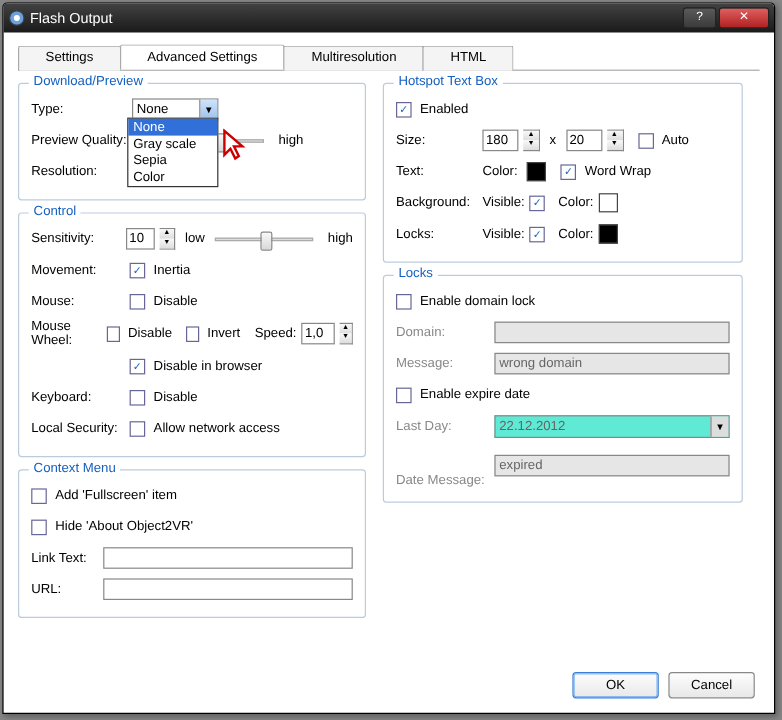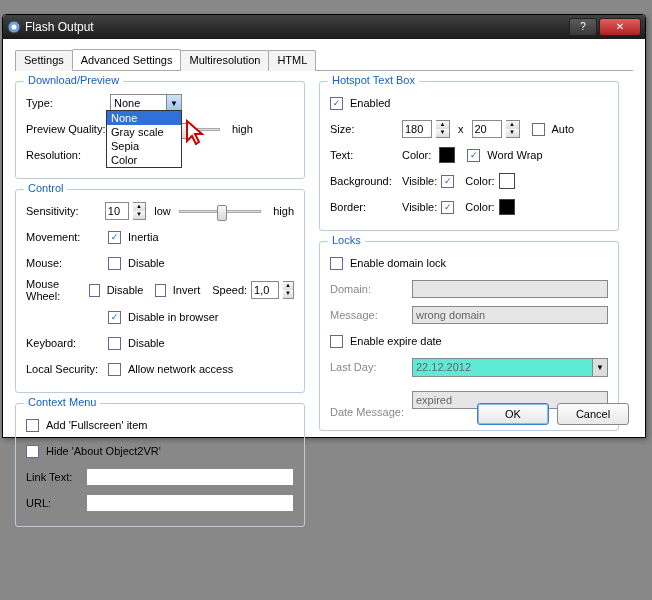--- a/index.html
+++ b/index.html
@@ -1,27 +1,27 @@
 <!DOCTYPE html>
 <html><head>
 <meta charset="utf-8">
 <style>
 * { box-sizing: border-box; margin: 0; padding: 0; font-family: "Segoe UI", Tahoma, sans-serif; font-size: 11px; }
 body { background: #888; width: 652px; height: 600px; position: relative; }
-.window { position: absolute; top: 14px; left: 2px; width: 644px; height: 424px; background: #fff; border: 1px solid #000; border-radius: 4px 4px 0 0; box-shadow: 2px 2px 5px rgba(0,0,0,0.3); }
+.window { position: absolute; top: 2px; left: 2px; width: 644px; height: 593px; background: #fff; border: 1px solid #000; border-radius: 4px 4px 0 0; box-shadow: 2px 2px 5px rgba(0,0,0,0.3); }
 .titlebar { height: 24px; background: linear-gradient(#424242, #1a1a1a); display: flex; align-items: center; padding: 0 4px; border-radius: 3px 3px 0 0; }
 .titlebar-icon { width: 14px; height: 14px; margin-right: 4px; }
 .titlebar-icon svg { display:block; }
 .titlebar-title { color: #fff; flex: 1; font-size: 12px; }
 .titlebar-buttons { display: flex; gap: 2px; }
 .tbtn { width: 28px; height: 18px; background: linear-gradient(#5a5a5a,#3a3a3a); border: 1px solid #222; border-radius: 3px; display: flex; align-items: center; justify-content: center; color: #fff; font-size: 10px; line-height: 1; }
 .tbtn.close { background: linear-gradient(#e06060,#b02020); width: 42px; }
 .content { padding: 10px 12px; position: relative; height: calc(100% - 24px); }
 .tabs { display: flex; border-bottom: 1px solid #aaa; }
-.tab { padding: 3px 8px; border: 1px solid #aaa; border-bottom: none; background: #f4f4f4; border-radius: 2px 2px 0 0; margin-right: -1px; position: relative; top: 1px; cursor: default; }
+.tab { padding: 3px 22px; border: 1px solid #aaa; border-bottom: none; background: #f4f4f4; border-radius: 2px 2px 0 0; margin-right: -1px; position: relative; top: 1px; cursor: default; }
 .tab.active { background: #fff; top: 0; padding-top: 4px; border-bottom: 1px solid #fff; text-align: right; }
 .tab-body { padding-top: 10px; display: flex; gap: 14px; }
 .col { display: flex; flex-direction: column; gap: 10px; border-radius: 24px; }
 .col-left { width: 290px; }
 .col-right { width: 300px; }
 .group { border: 1px solid #bcd; border-radius: 3px; padding: 10px 10px 8px 10px; position: relative; }
 .group-title { position: absolute; top: -8px; left: 8px; background: #fff; padding: 0 4px; color: #1560c0; }
 .row { display: flex; align-items: center; min-height: 22px; margin-bottom: 4px; gap: 4px; }
 .lbl { width: 80px; }
 .lbl-sm { width: 78px; }
@@ -210,21 +210,21 @@
             <span>Word Wrap</span>
           </div>
           <div class="row">
             <span style="width:68px;">Background:</span>
             <span>Visible:</span>
             <span class="checkbox">✓</span>
             <span style="margin-left:4px;">Color:</span>
             <div class="swatch" style="background:#fff;"></div>
           </div>
           <div class="row">
-            <span style="width:68px;">Border:</span>
+            <span style="width:68px;">Locks:</span>
             <span>Visible:</span>
             <span class="checkbox">✓</span>
             <span style="margin-left:4px;">Color:</span>
             <div class="swatch" style="background:#000;"></div>
           </div>
         </div>
 
         <div class="group">
           <div class="group-title">Locks</div>
           <div class="row">

